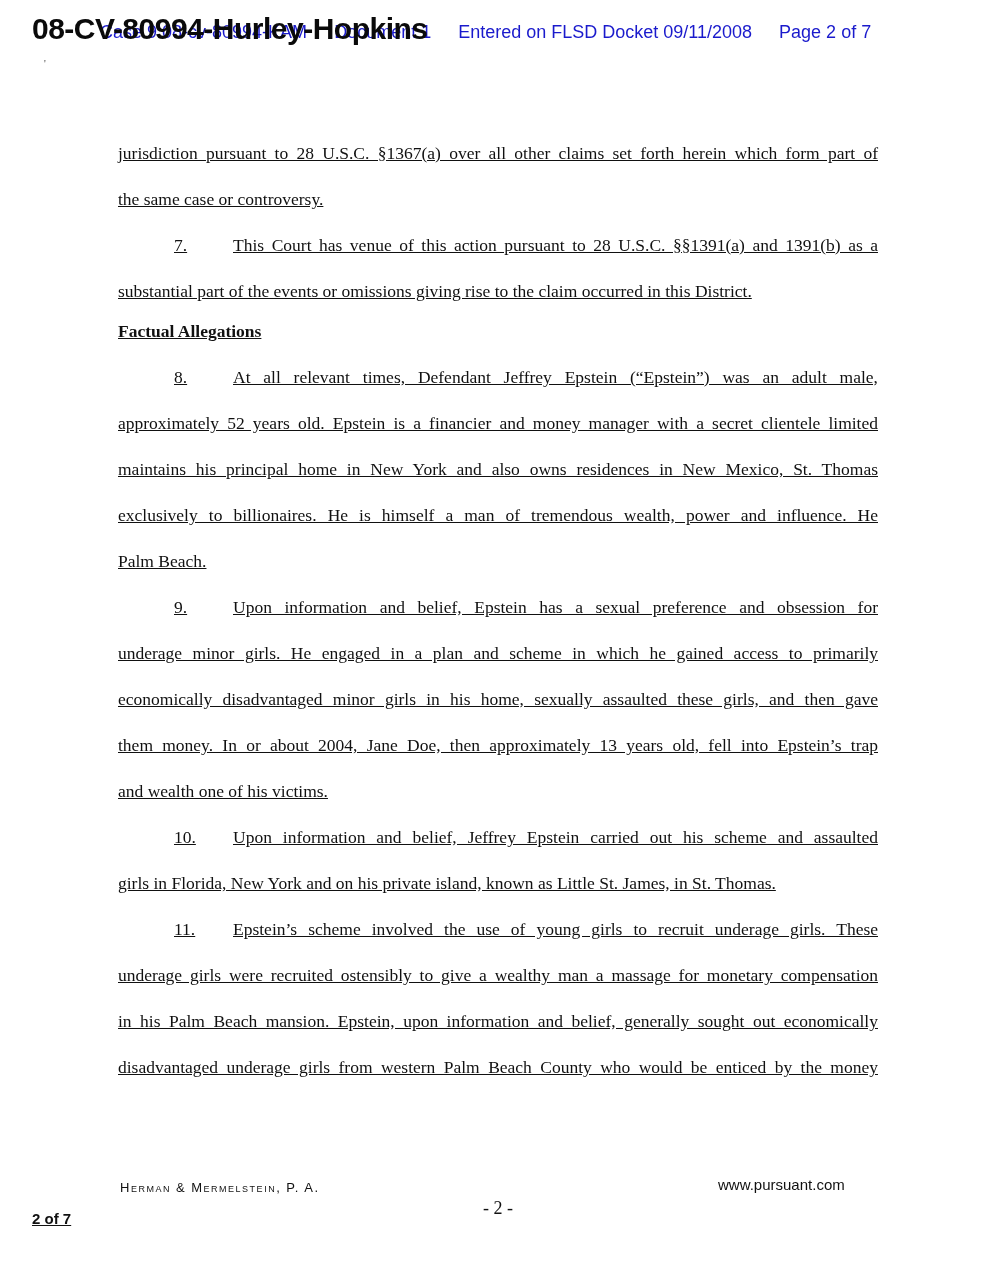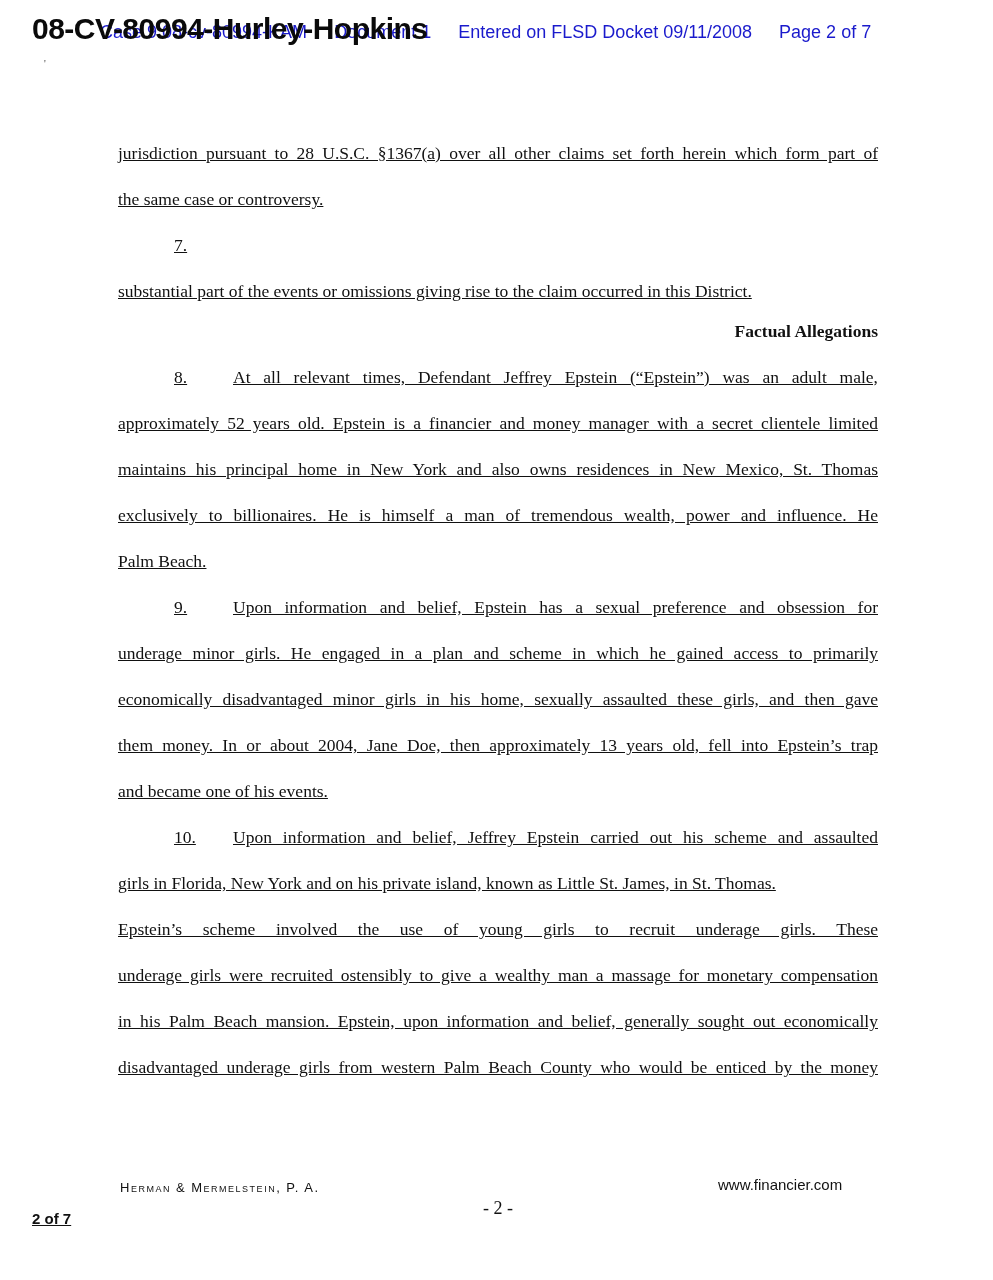--- a/index.html
+++ b/index.html
@@ -71,22 +71,23 @@
       padding-left: 56px;
       box-sizing: border-box;
       flex: 0 0 auto;
     }
     .line.indent-num .rest {
       flex: 1 1 auto;
       text-align: justify;
       text-align-last: justify;
     }
     .heading {
-      text-align: right;
+      text-align: left;
       font-weight: bold;
+      text-decoration: underline;
       height: 46px;
       line-height: 46px;
       margin-top: -6px;
     }
     .footer-firm {
       position: absolute;
       left: 120px;
       top: 1180px;
       font-family: "Liberation Sans", sans-serif;
       font-size: 13px;
@@ -131,20 +132,21 @@
   <span>Page 2 of 7</span>
 </div>
 <div class="speck">'</div>
 
 <div class="body-text">
   <div class="line">jurisdiction pursuant to 28 U.S.C. §1367(a) over all other claims set forth herein which form part of</div>
   <div class="line last">the same case or controversy.</div>
 
   <div class="line indent-num">
     <span class="num">7.</span>
+    <span class="rest">This Court has venue of this action pursuant to 28 U.S.C. §§1391(a) and 1391(b) as a</span>
   </div>
   <div class="line last">substantial part of the events or omissions giving rise to the claim occurred in this District.</div>
 
   <div class="heading">Factual Allegations</div>
 
   <div class="line indent-num">
     <span class="num">8.</span>
     <span class="rest">At all relevant times, Defendant Jeffrey Epstein (“Epstein”) was an adult male,</span>
   </div>
   <div class="line">approximately 52 years old.  Epstein is a financier and money manager with a secret clientele limited</div>
@@ -152,32 +154,33 @@
   <div class="line">exclusively to billionaires.  He is himself a man of tremendous wealth, power and influence.  He</div>
   <div class="line last">Palm Beach.</div>
 
   <div class="line indent-num">
     <span class="num">9.</span>
     <span class="rest">Upon information and belief, Epstein has a sexual preference and obsession for</span>
   </div>
   <div class="line">underage minor girls.  He engaged in a plan and scheme in which he gained access to primarily</div>
   <div class="line">economically disadvantaged minor girls in his home, sexually assaulted these girls, and then gave</div>
   <div class="line">them money.  In or about  2004, Jane Doe, then approximately 13 years old, fell into Epstein’s trap</div>
-  <div class="line last">and became one of his events.</div>
+  <div class="line last">and wealth one of his victims.</div>
 
   <div class="line indent-num">
     <span class="num">10.</span>
     <span class="rest">Upon information and belief, Jeffrey Epstein carried out his scheme and assaulted</span>
   </div>
   <div class="line last">girls in Florida, New York and on his private island, known as Little St. James, in St. Thomas.</div>
 
   <div class="line indent-num">
+    <span class="num">11.</span>
     <span class="rest">Epstein’s scheme involved the use of young girls to recruit underage girls.  These</span>
   </div>
   <div class="line">underage girls were recruited ostensibly to give a wealthy man a massage for monetary compensation</div>
   <div class="line">in his Palm Beach mansion. Epstein, upon information and belief, generally sought out economically</div>
   <div class="line">disadvantaged underage girls from western Palm Beach County who would be enticed by the money</div>
 </div>
 
 <div class="footer-firm">Herman &amp; Mermelstein, P. A.</div>
-<div class="footer-url">www.financier.com</div>
+<div class="footer-url">www.pursuant.com</div>
 <div class="footer-page">- 2 -</div>
 <div class="page-count">2 of 7</div>
 
 </body></html>

